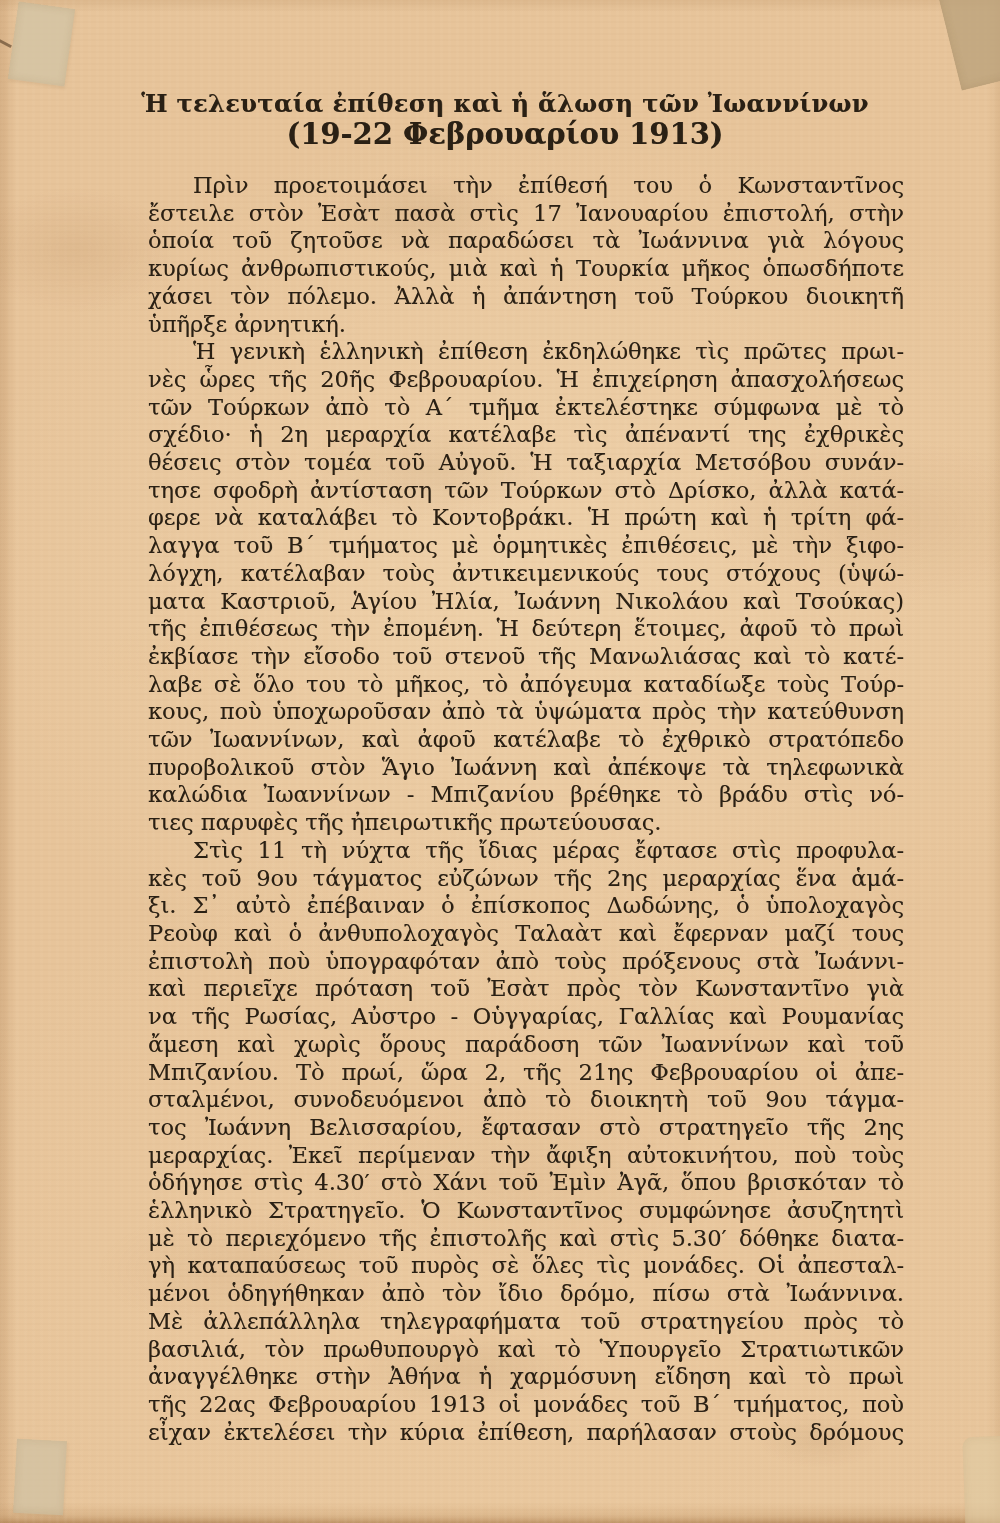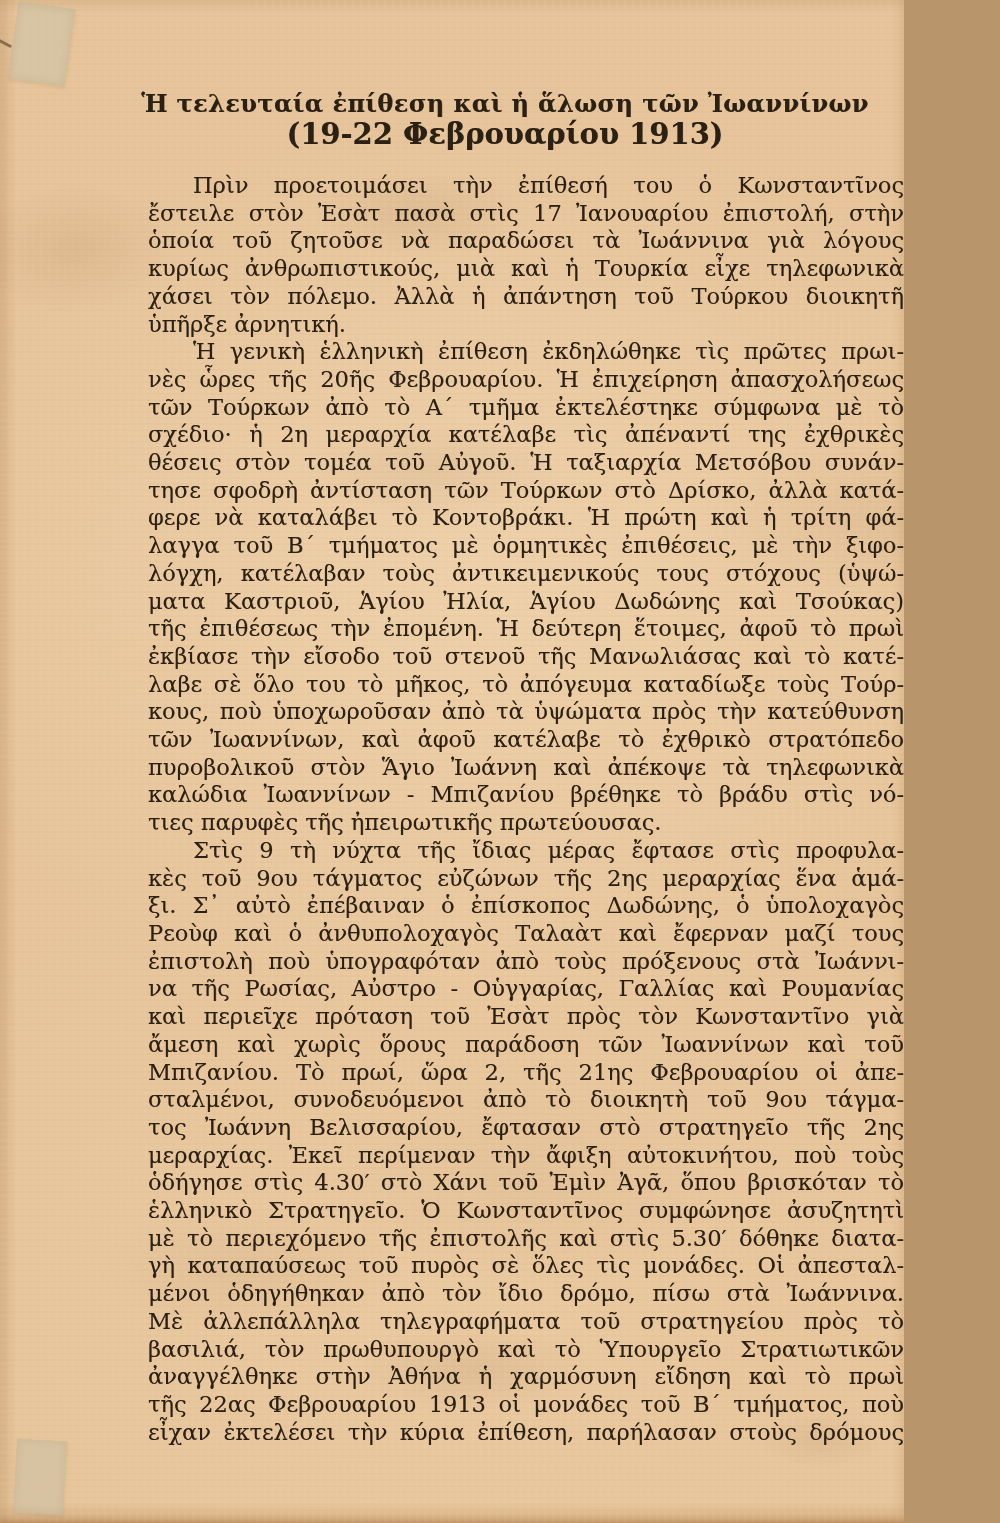--- a/index.html
+++ b/index.html
@@ -1,19 +1,19 @@
 <!DOCTYPE html>
 <html><head>
 <meta charset="utf-8">
 <style>
   html, body { margin: 0; padding: 0; background: #b9956c; }
 
   .page {
     position: relative;
-    width: 904px;
+    width: 1000px;
     height: 1523px;
     overflow: hidden;
     background:
       radial-gradient(ellipse 780px 620px at 54% 38%, rgba(255,238,205,0.30), rgba(255,238,205,0) 75%),
       radial-gradient(ellipse 900px 700px at 50% 85%, rgba(250,225,185,0.18), rgba(250,225,185,0) 70%),
       linear-gradient(90deg,  rgba(185,140,95,0.38) 0px, rgba(185,140,95,0) 16px),
       linear-gradient(270deg, rgba(190,150,105,0.25) 0px, rgba(190,150,105,0) 12px),
       linear-gradient(180deg, rgba(190,150,105,0.28) 0px, rgba(190,150,105,0) 12px),
       linear-gradient(0deg,   rgba(150,100,50,0.55) 0px, rgba(165,115,65,0.22) 7px, rgba(165,115,65,0) 20px),
       #e7c49a;
@@ -118,52 +118,52 @@
   <div class="content">
     <h1 class="title">
       <span class="t1">Ἡ τελευταία ἐπίθεση καὶ ἡ ἅλωση τῶν Ἰωαννίνων</span>
       <span class="t2">(19-22 Φεβρουαρίου 1913)</span>
     </h1>
     <div class="body">
         <div class="para">
           <div class="line first">Πρὶν προετοιμάσει τὴν ἐπίθεσή του ὁ Κωνσταντῖνος</div>
           <div class="line">ἔστειλε στὸν Ἐσὰτ πασὰ στὶς 17 Ἰανουαρίου ἐπιστολή, στὴν</div>
           <div class="line">ὁποία τοῦ ζητοῦσε νὰ παραδώσει τὰ Ἰωάννινα γιὰ λόγους</div>
-          <div class="line">κυρίως ἀνθρωπιστικούς, μιὰ καὶ ἡ Τουρκία εἶχε τηλεφωνικὰ</div>
+          <div class="line">κυρίως ἀνθρωπιστικούς, μιὰ καὶ ἡ Τουρκία μῆκος ὁπωσδήποτε</div>
           <div class="line">χάσει τὸν πόλεμο. Ἀλλὰ ἡ ἀπάντηση τοῦ Τούρκου διοικητῆ</div>
           <div class="line last">ὑπῆρξε ἀρνητική.</div>
         </div>
         <div class="para">
           <div class="line first">Ἡ γενικὴ ἑλληνικὴ ἐπίθεση ἐκδηλώθηκε τὶς πρῶτες πρωι-</div>
           <div class="line">νὲς ὧρες τῆς 20ῆς Φεβρουαρίου. Ἡ ἐπιχείρηση ἀπασχολήσεως</div>
           <div class="line">τῶν Τούρκων ἀπὸ τὸ Α΄ τμῆμα ἐκτελέστηκε σύμφωνα μὲ τὸ</div>
           <div class="line">σχέδιο· ἡ 2η μεραρχία κατέλαβε τὶς ἀπέναντί της ἐχθρικὲς</div>
           <div class="line">θέσεις στὸν τομέα τοῦ Αὐγοῦ. Ἡ ταξιαρχία Μετσόβου συνάν-</div>
           <div class="line">τησε σφοδρὴ ἀντίσταση τῶν Τούρκων στὸ Δρίσκο, ἀλλὰ κατά-</div>
           <div class="line">φερε νὰ καταλάβει τὸ Κοντοβράκι. Ἡ πρώτη καὶ ἡ τρίτη φά-</div>
           <div class="line">λαγγα τοῦ Β΄ τμήματος μὲ ὁρμητικὲς ἐπιθέσεις, μὲ τὴν ξιφο-</div>
           <div class="line">λόγχη, κατέλαβαν τοὺς ἀντικειμενικούς τους στόχους (ὑψώ-</div>
-          <div class="line">ματα Καστριοῦ, Ἁγίου Ἠλία, Ἁγίου Δωδώνης καὶ Τσούκας)</div>
+          <div class="line">ματα Καστριοῦ, Ἁγίου Ἠλία, Ἰωάννη Νικολάου καὶ Τσούκας)</div>
           <div class="line">τῆς ἐπιθέσεως τὴν ἐπομένη. Ἡ δεύτερη ἕτοιμες, ἀφοῦ τὸ πρωὶ</div>
           <div class="line">ἐκβίασε τὴν εἴσοδο τοῦ στενοῦ τῆς Μανωλιάσας καὶ τὸ κατέ-</div>
           <div class="line">λαβε σὲ ὅλο του τὸ μῆκος, τὸ ἀπόγευμα καταδίωξε τοὺς Τούρ-</div>
           <div class="line">κους, ποὺ ὑποχωροῦσαν ἀπὸ τὰ ὑψώματα πρὸς τὴν κατεύθυνση</div>
           <div class="line">τῶν Ἰωαννίνων, καὶ ἀφοῦ κατέλαβε τὸ ἐχθρικὸ στρατόπεδο</div>
           <div class="line">πυροβολικοῦ στὸν Ἅγιο Ἰωάννη καὶ ἀπέκοψε τὰ τηλεφωνικὰ</div>
           <div class="line">καλώδια Ἰωαννίνων - Μπιζανίου βρέθηκε τὸ βράδυ στὶς νό-</div>
           <div class="line last">τιες παρυφὲς τῆς ἠπειρωτικῆς πρωτεύουσας.</div>
         </div>
         <div class="para">
-          <div class="line first">Στὶς 9 τὴ νύχτα τῆς ἴδιας μέρας ἔφτασε στὶς προφυλα-</div>
+          <div class="line first">Στὶς 11 τὴ νύχτα τῆς ἴδιας μέρας ἔφτασε στὶς προφυλα-</div>
           <div class="line">κὲς τοῦ 9ου τάγματος εὐζώνων τῆς 2ης μεραρχίας ἕνα ἁμά-</div>
           <div class="line">ξι. Σ᾽ αὐτὸ ἐπέβαιναν ὁ ἐπίσκοπος Δωδώνης, ὁ ὑπολοχαγὸς</div>
           <div class="line">Ρεοὺφ καὶ ὁ ἀνθυπολοχαγὸς Ταλαὰτ καὶ ἔφερναν μαζί τους</div>
           <div class="line">ἐπιστολὴ ποὺ ὑπογραφόταν ἀπὸ τοὺς πρόξενους στὰ Ἰωάννι-</div>
+          <div class="line">καὶ περιεῖχε πρόταση τοῦ Ἐσὰτ πρὸς τὸν Κωνσταντῖνο γιὰ</div>
           <div class="line">να τῆς Ρωσίας, Αὐστρο - Οὑγγαρίας, Γαλλίας καὶ Ρουμανίας</div>
-          <div class="line">καὶ περιεῖχε πρόταση τοῦ Ἐσὰτ πρὸς τὸν Κωνσταντῖνο γιὰ</div>
           <div class="line">ἄμεση καὶ χωρὶς ὅρους παράδοση τῶν Ἰωαννίνων καὶ τοῦ</div>
           <div class="line">Μπιζανίου. Τὸ πρωί, ὥρα 2, τῆς 21ης Φεβρουαρίου οἱ ἀπε-</div>
           <div class="line">σταλμένοι, συνοδευόμενοι ἀπὸ τὸ διοικητὴ τοῦ 9ου τάγμα-</div>
           <div class="line">τος Ἰωάννη Βελισσαρίου, ἔφτασαν στὸ στρατηγεῖο τῆς 2ης</div>
           <div class="line">μεραρχίας. Ἐκεῖ περίμεναν τὴν ἄφιξη αὐτοκινήτου, ποὺ τοὺς</div>
           <div class="line">ὁδήγησε στὶς 4.30′ στὸ Χάνι τοῦ Ἐμὶν Ἀγᾶ, ὅπου βρισκόταν τὸ</div>
           <div class="line">ἑλληνικὸ Στρατηγεῖο. Ὁ Κωνσταντῖνος συμφώνησε ἀσυζητητὶ</div>
           <div class="line">μὲ τὸ περιεχόμενο τῆς ἐπιστολῆς καὶ στὶς 5.30′ δόθηκε διατα-</div>
           <div class="line">γὴ καταπαύσεως τοῦ πυρὸς σὲ ὅλες τὶς μονάδες. Οἱ ἀπεσταλ-</div>
           <div class="line">μένοι ὁδηγήθηκαν ἀπὸ τὸν ἴδιο δρόμο, πίσω στὰ Ἰωάννινα.</div>

